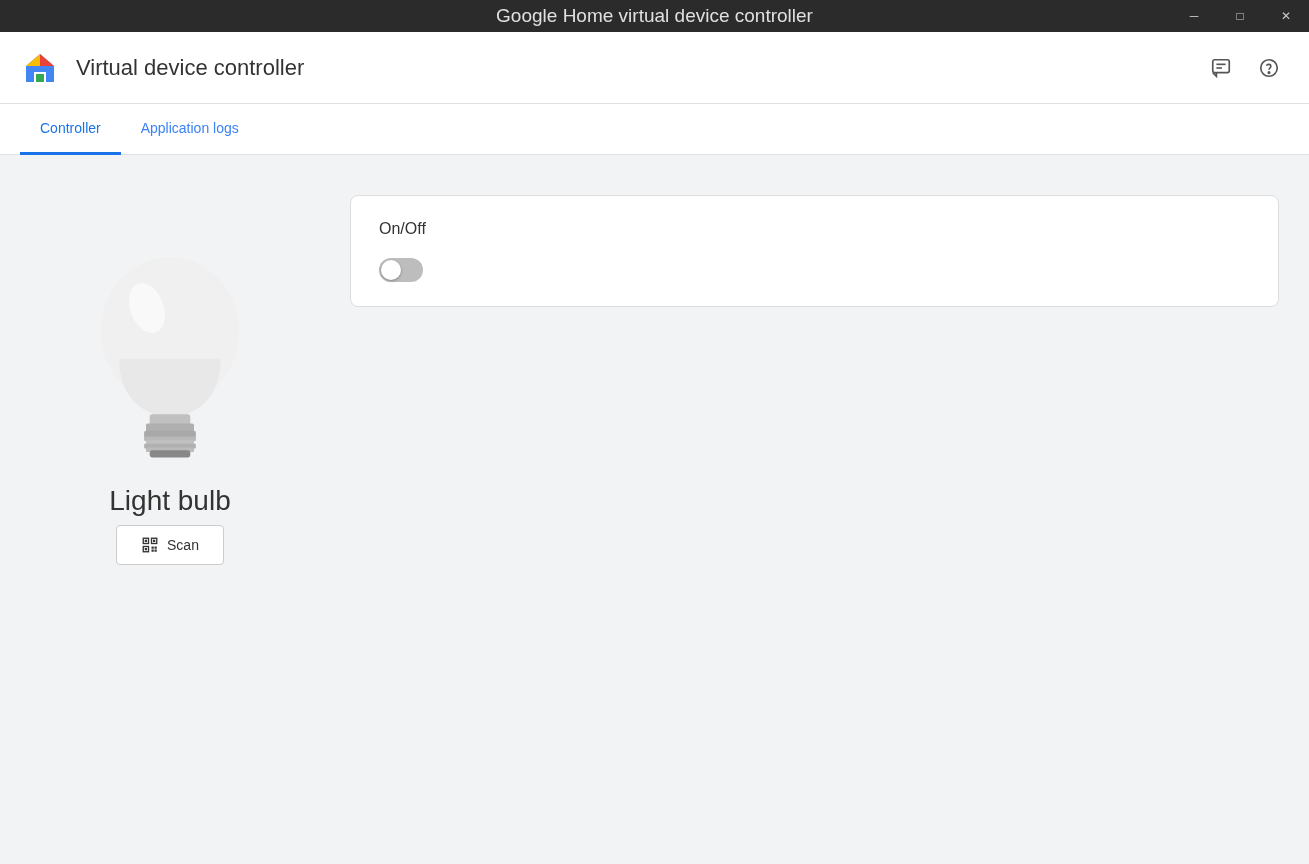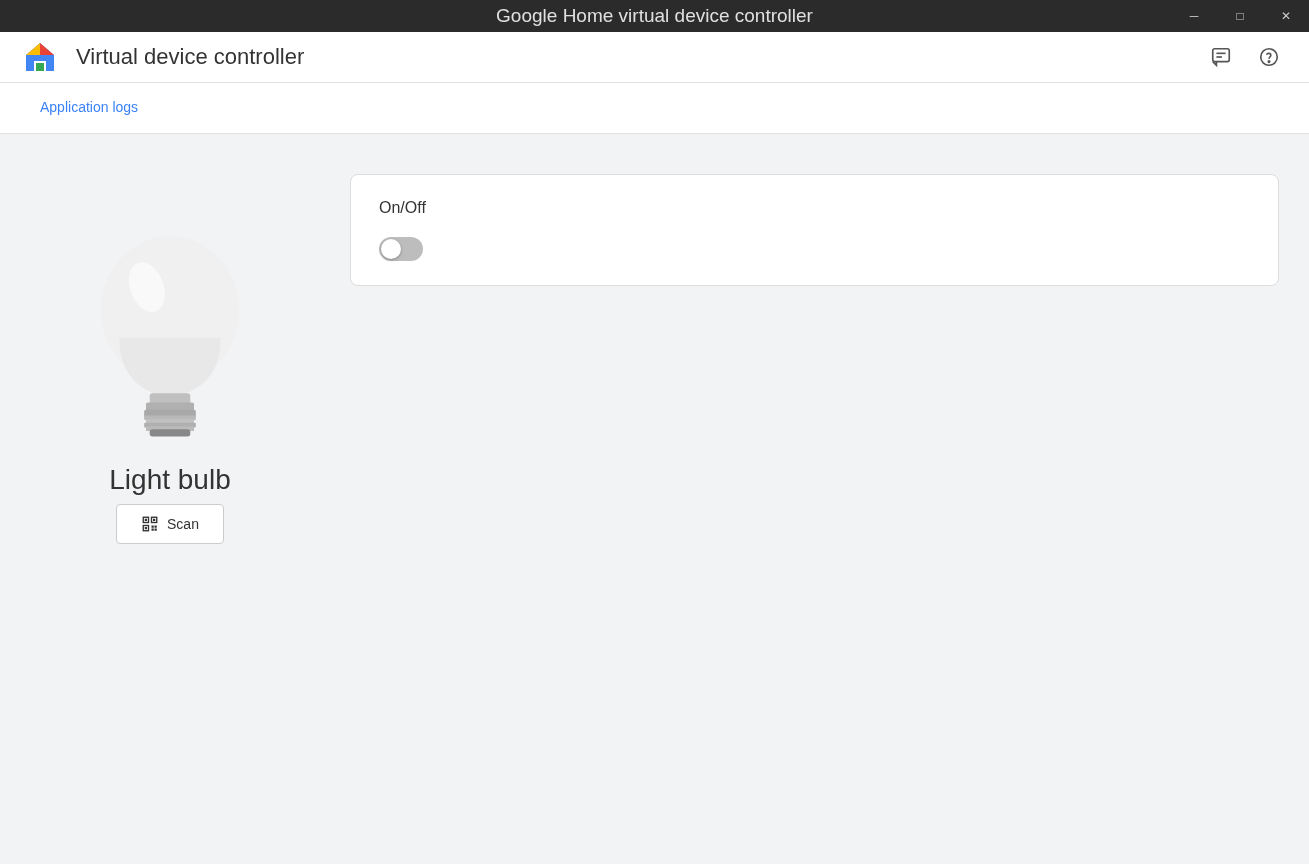--- a/index.html
+++ b/index.html
@@ -44,21 +44,21 @@
       color: #ccc;
       font-size: 12px;
       cursor: pointer;
       background: transparent;
       border: none;
     }
 
     
     .app-header {
       background: #fff;
-      height: 51px;
+      height: 72px;
       display: flex;
       align-items: center;
       padding: 0 20px;
       border-bottom: 1px solid #e0e0e0;
       flex-shrink: 0;
     }
     .app-logo {
       width: 40px;
       height: 40px;
       margin-right: 16px;
@@ -256,20 +256,23 @@
       <svg width="22" height="22" viewBox="0 0 24 24" fill="none" stroke="#555" stroke-width="1.8">
         <circle cx="12" cy="12" r="9"></circle>
         <path d="M9.5 9.5 C9.5 7.5 14 7.5 14 10 C14 12 12 12 12 14"></path>
         <circle cx="12" cy="17" r="0.8" fill="#555"></circle>
       </svg>
     </button>
   </div>
 </div>
 
 <div class="tabs-bar">
+  <div class="tab active">
+    <span>Controller</span>
+  </div>
   <div class="tab">
     <span>Application logs</span>
   </div>
 </div>
 
 <div class="main-content">
 
   <div class="left-panel">
 
     <svg class="bulb-img" viewBox="0 0 220 260" xmlns="http://www.w3.org/2000/svg">

